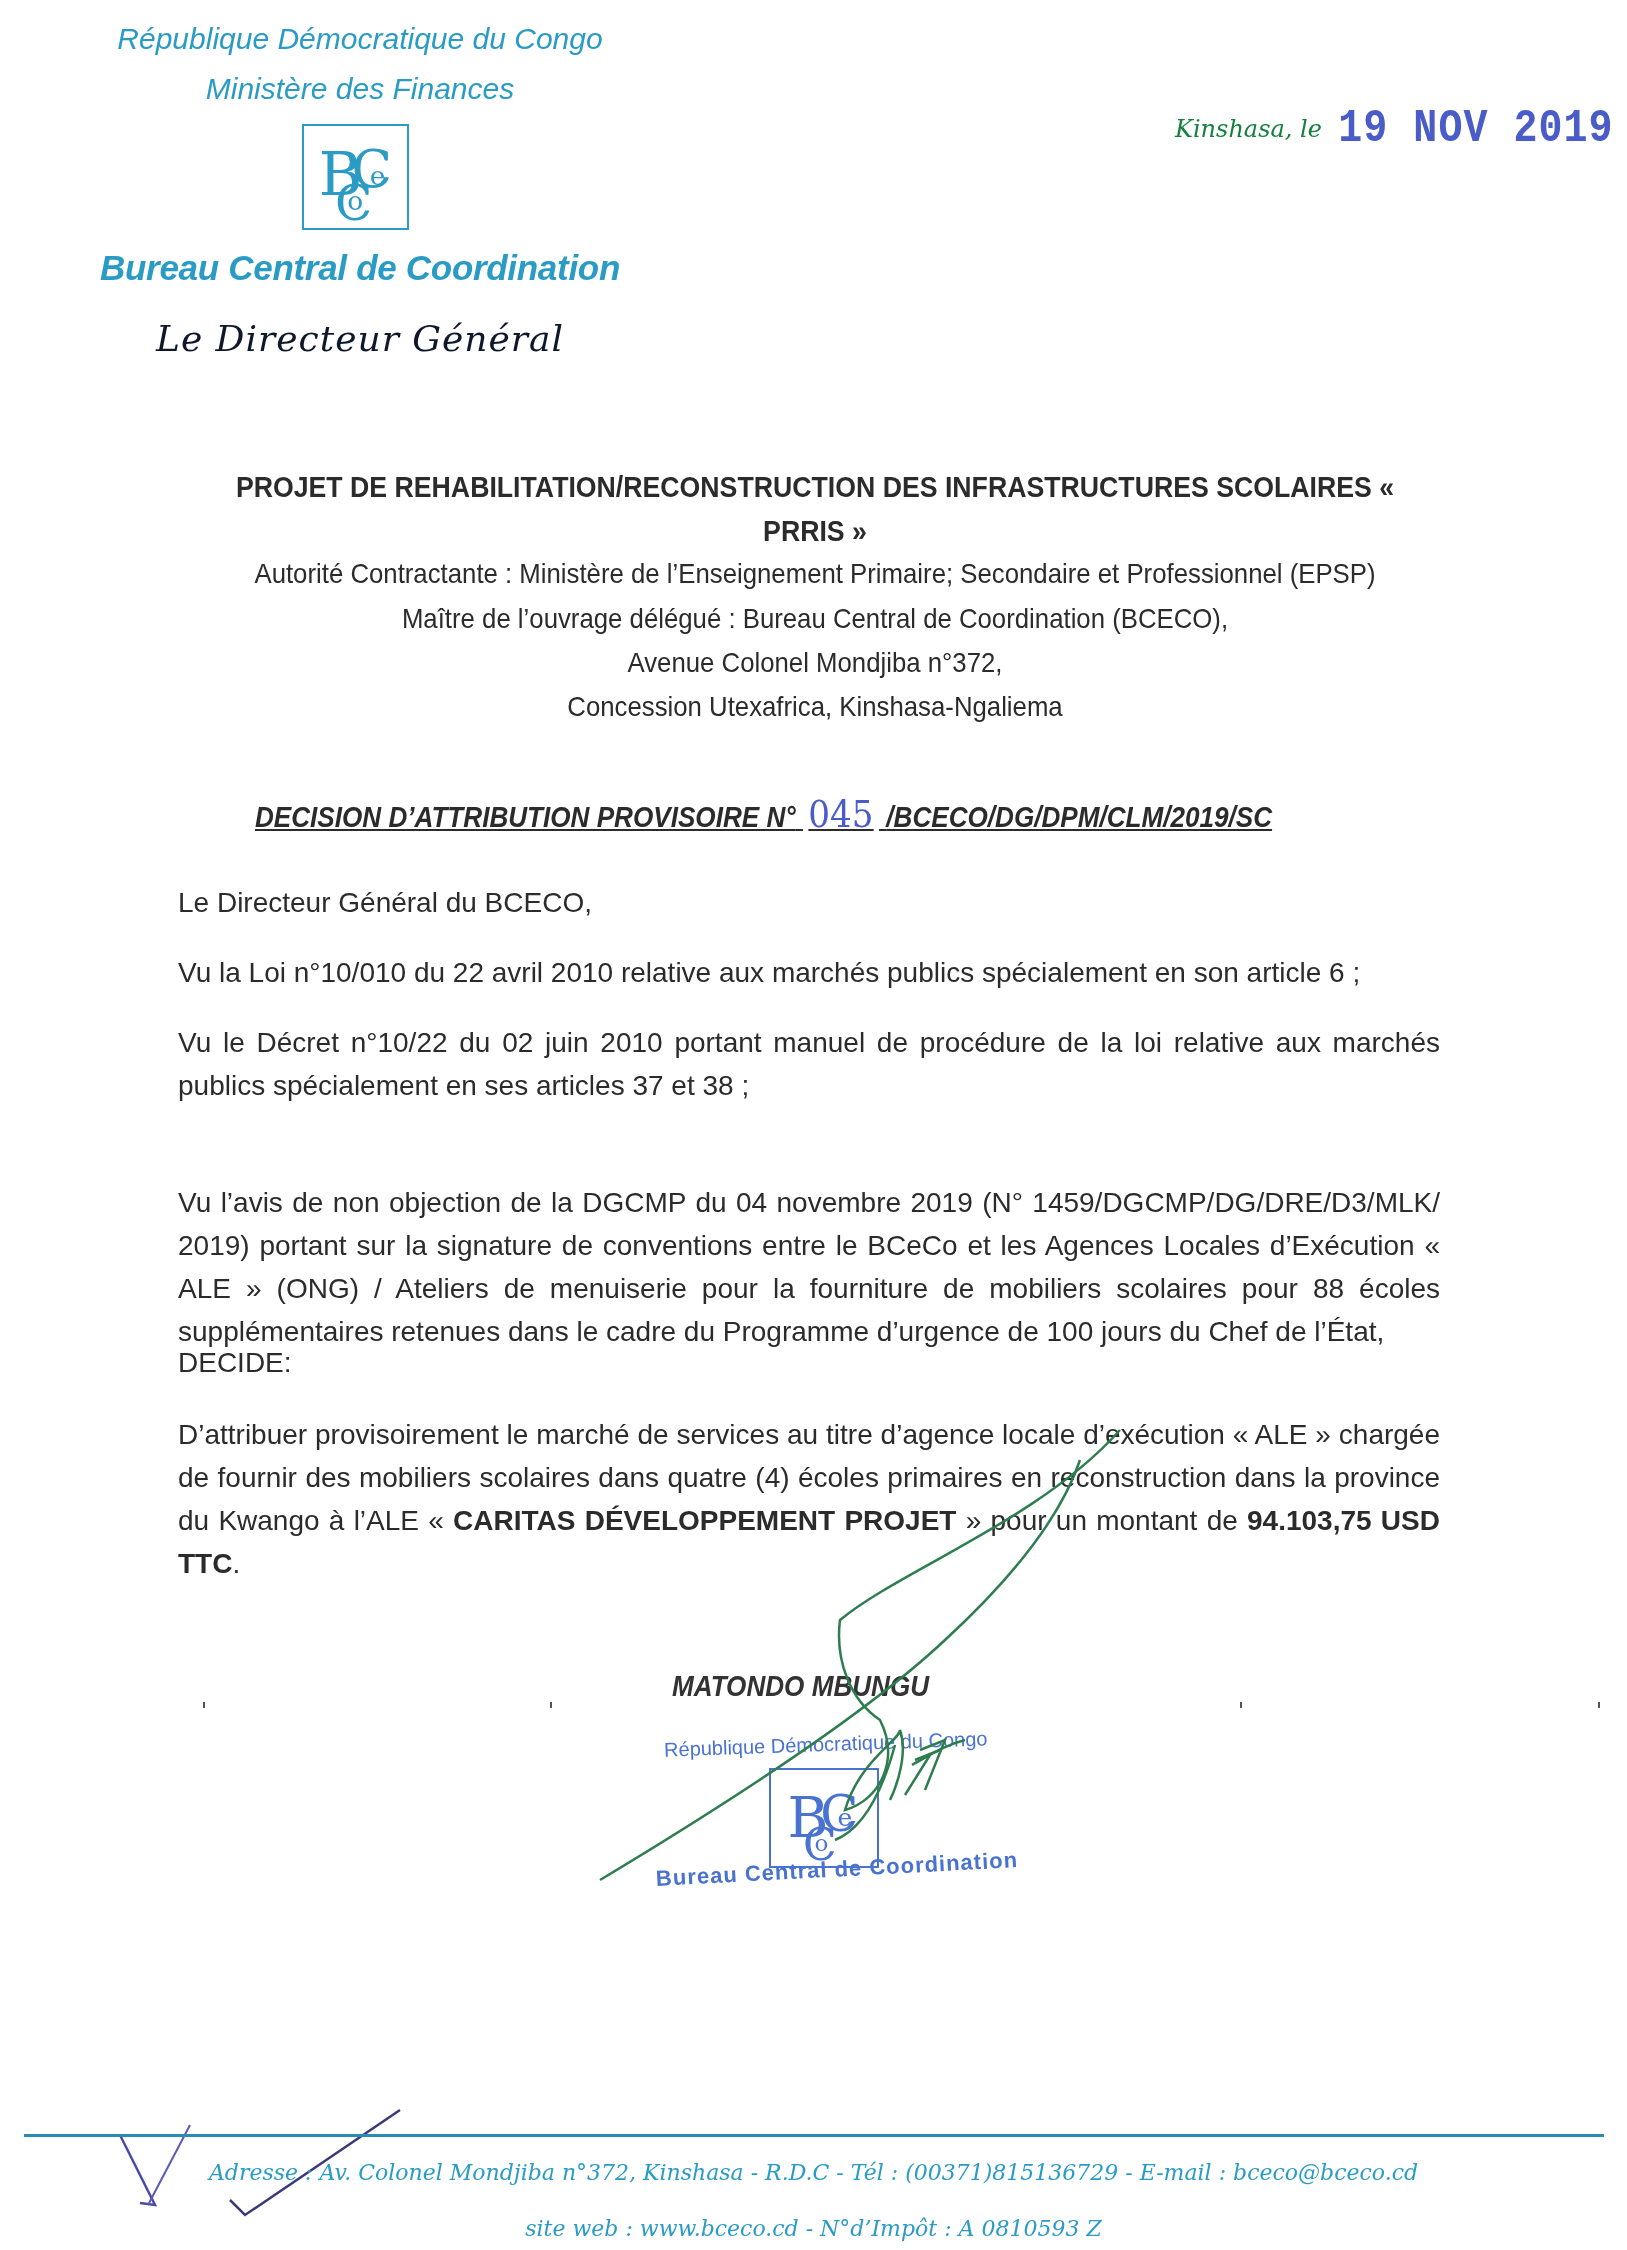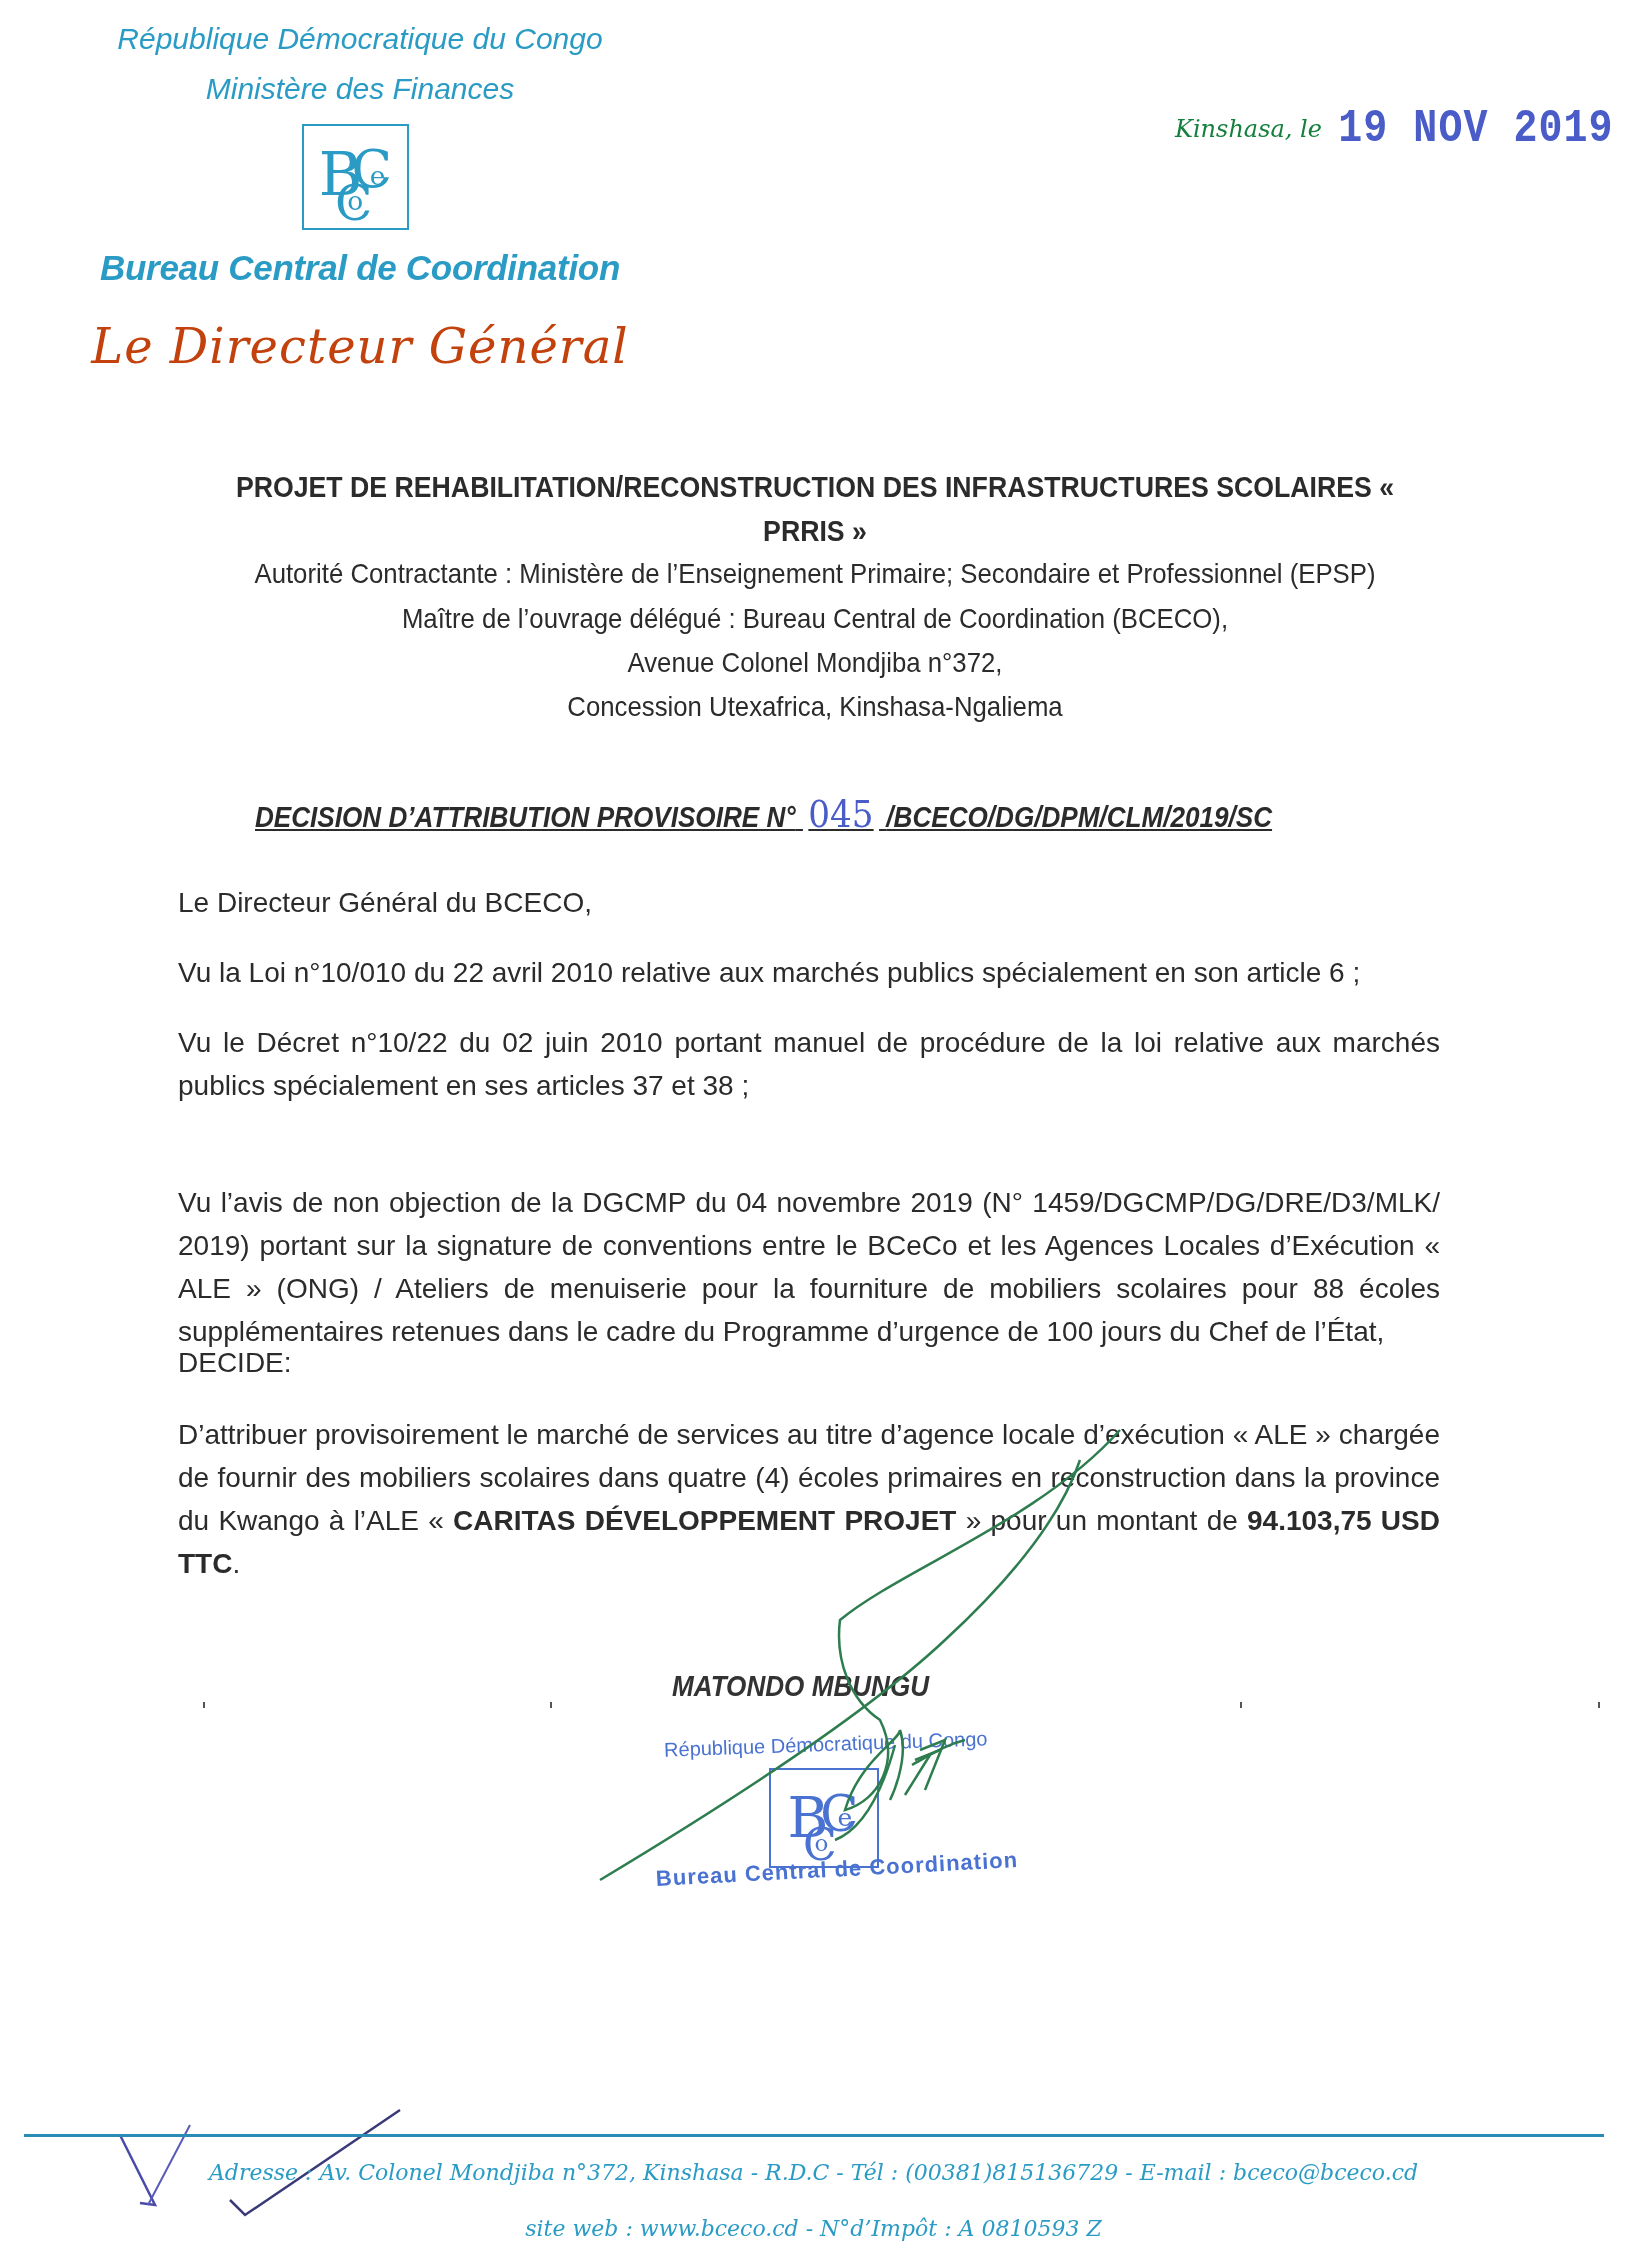--- a/index.html
+++ b/index.html
@@ -5,21 +5,21 @@
     html, body { margin: 0; padding: 0; background: #ffffff; }
     body { width: 1627px; height: 2250px; position: relative; overflow: hidden; font-family: "Liberation Sans", sans-serif; color: #2b2b2b; }
 
     
     .lh-line { position: absolute; left: 80px; width: 560px; text-align: center; color: #2a9bc4; font-style: italic; font-size: 30px; }
     .lh-country { top: 22px; }
     .lh-ministry { top: 72px; }
     .logo-box { position: absolute; left: 302px; top: 124px; width: 103px; height: 102px; border: 2px solid #2a9bc4; }
     .logo-box svg { width: 100%; height: 100%; }
     .lh-bureau { position: absolute; left: 80px; width: 560px; top: 248px; text-align: center; color: #2a9bc4; font-weight: bold; font-style: italic; font-size: 35px; letter-spacing: -0.3px; }
-    .lh-dg { position: absolute; left: 80px; width: 560px; top: 318px; text-align: center; color: #c2410c; font-family: "DejaVu Serif", serif; font-style: italic; font-size: 48px; letter-spacing: 1px; }
+    .lh-dg { position: absolute; left: 80px; width: 560px; top: 318px; text-align: center; color: #0f172a; font-family: "DejaVu Serif", serif; font-style: italic; font-size: 36px; letter-spacing: 1px; }
 
     .place-date { position: absolute; left: 1175px; top: 106px; white-space: nowrap; }
     .place-label { color: #15803d; font-family: "DejaVu Serif", serif; font-style: italic; font-size: 24px; vertical-align: middle; }
     .date-stamp { color: #4a5cc8; font-family: "Liberation Mono", monospace; font-weight: bold; font-size: 40px; letter-spacing: 1px; vertical-align: middle; margin-left: 12px; transform: scaleY(1.15); display: inline-block; }
 
     
     .center-block { position: absolute; left: 170px; width: 1290px; text-align: center; font-size: 28px; color: #2b2b2b; transform: scaleX(0.92); transform-origin: center; }
     .proj-title { top: 465px; font-weight: bold; font-size: 29px; line-height: 44px; }
     .authority { top: 552px; line-height: 44px; }
     .maitre { top: 597px; line-height: 44px; }
@@ -122,14 +122,14 @@
   <path d="M 895 1745 C 880 1800, 860 1830, 835 1840" fill="none" stroke="#2e7d4f" stroke-width="2.5"></path>
   <path d="M 920 1750 L 945 1740 L 925 1790" fill="none" stroke="#2e7d4f" stroke-width="2.5"></path>
   <path d="M 915 1760 L 940 1750 M 905 1795 L 930 1755" fill="none" stroke="#2e7d4f" stroke-width="2.5"></path>
   <path d="M 912 1765 C 930 1755, 945 1745, 965 1740" fill="none" stroke="#2e7d4f" stroke-width="2.5"></path>
   <path d="M 120 2135 L 155 2205 L 140 2203" fill="none" stroke="#4a4aa8" stroke-width="2.5"></path>
   <path d="M 190 2125 L 148 2205" fill="none" stroke="#5a5ab8" stroke-width="2"></path>
   <path d="M 400 2110 L 245 2215 L 230 2200" fill="none" stroke="#3a3a78" stroke-width="2.5"></path>
 </svg>
 
 <div class="footer-rule"></div>
-<div class="footer-line footer-addr">Adresse : Av. Colonel Mondjiba n°372, Kinshasa - R.D.C - Tél : (00381)815136729 - E-mail : bceco@bceco.cd</div>
+<div class="footer-line footer-addr">Adresse : Av. Colonel Mondjiba n°372, Kinshasa - R.D.C - Tél : (00371)815136729 - E-mail : bceco@bceco.cd</div>
 <div class="footer-line footer-web">site web : www.bceco.cd - N°d’Impôt : A 0810593 Z</div>
 
 </body></html>

